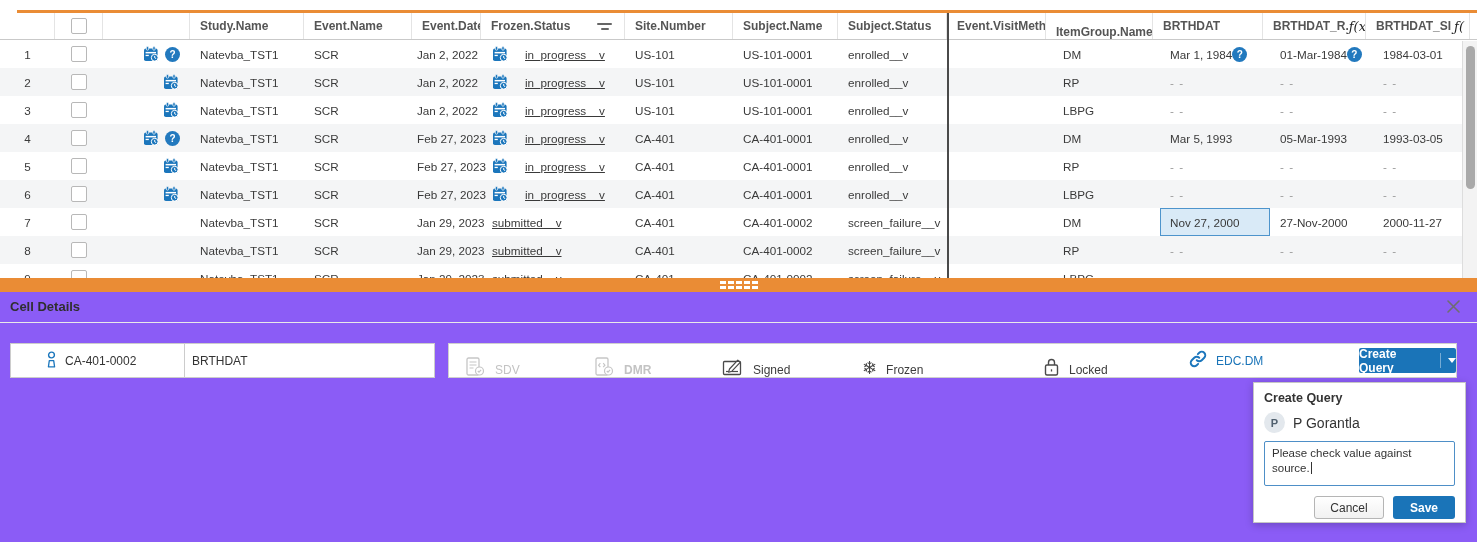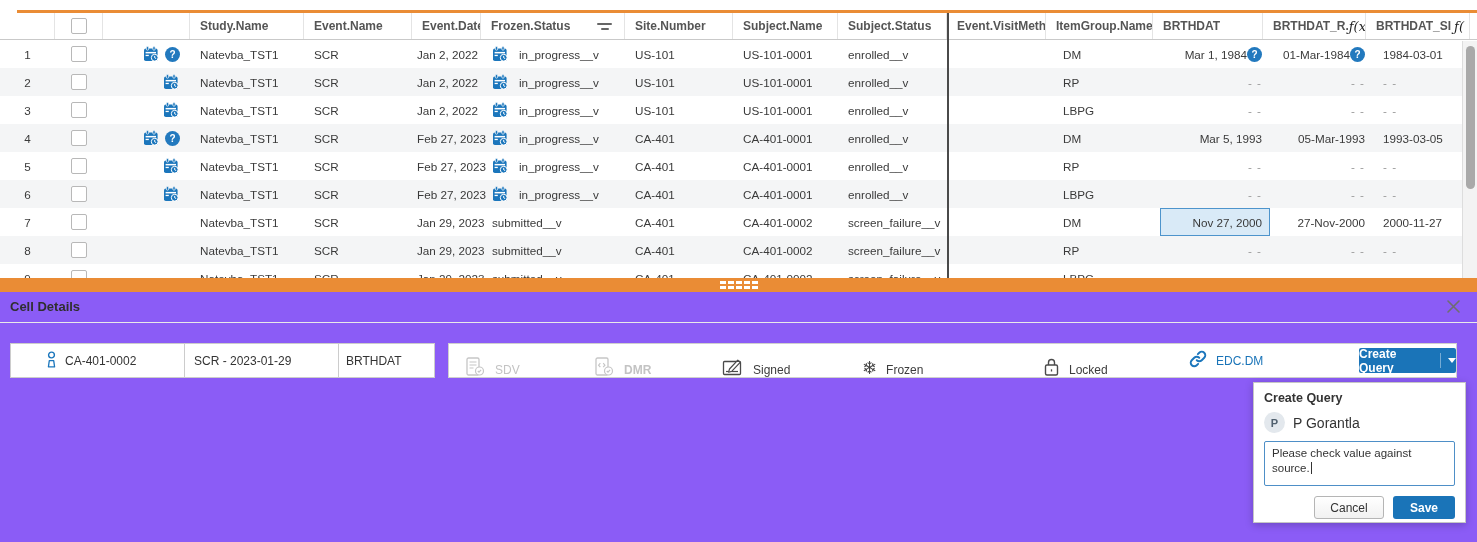--- a/index.html
+++ b/index.html
@@ -23,22 +23,22 @@
   .filter-icon i:nth-child(1){width:15px;}
   .filter-icon i:nth-child(2){width:8px;}
 
   .row{position:absolute;left:0;width:1477px;height:28px;display:flex;background:#fff;}
   .row.alt{background:#f4f5f6;}
   .cell{box-sizing:border-box;display:flex;align-items:center;padding-left:10px;font-size:11.7px;
         color:#3a3a3a;white-space:nowrap;overflow:hidden;flex:none;}
   .cell.center{justify-content:center;padding-left:0;}
   .cell.icons{justify-content:flex-end;padding-right:10px;gap:5px;}
   .cell.date{padding-left:5px;overflow:visible;}
-  .cell.status{padding-left:11px;gap:10px;}
-  .cell.qcell{justify-content:flex-end;padding-right:8px;}
+  .cell.status{padding-left:11px;gap:16px;text-decoration:underline;}
+  .cell.qcell{justify-content:flex-start;padding-right:8px;}
   .dim{color:#9b9b9b;letter-spacing:1px;}
   .sel{background:#D9EAF7;box-shadow:inset 0 0 0 1px #4D94CC;}
   .cb{width:14px;height:14px;border:1px solid #b8b8b8;border-radius:2px;background:#fff;display:inline-block;}
   .q-icon{width:15px;height:15px;min-width:15px;border-radius:50%;background:#2279BE;color:#fff;
           font-size:10px;font-weight:bold;display:inline-flex;align-items:center;justify-content:center;}
   .pin-divider{position:absolute;left:947px;top:13px;width:1.5px;height:265px;background:#4a4a4a;}
   .vtrack{position:absolute;right:0;top:41px;width:15px;height:237px;background:#f3f3f3;
           border-left:1px solid #ddd;box-sizing:border-box;}
   .vthumb{position:absolute;left:3px;top:5px;width:9px;height:143px;background:#a9a9a9;border-radius:5px;}
 
@@ -127,21 +127,21 @@
       </div>
       <div class="hcell" style="width: 105px;">
         <span>Subject.Name</span>
       </div>
       <div class="hcell" style="width: 109px;">
         <span>Subject.Status</span>
       </div>
       <div class="hcell" style="width: 99px;">
         <span>Event.VisitMetho</span>
       </div>
-      <div class="hcell" style="width: 107px;">
+      <div class="hcell" style="width: 107px; align-items: flex-end;">
         <span>ItemGroup.Name</span>
       </div>
       <div class="hcell" style="width: 110px;">
         <span>BRTHDAT</span>
       </div>
       <div class="hcell" style="width: 103px;">
         <span>BRTHDAT_R.</span>
         <span class="fx">ƒ(x)</span>
       </div>
       <div class="hcell" style="width: 104px;">
@@ -695,23 +695,20 @@
 
   <div class="chips-box">
     <div class="chip chip1">
       <span>
         <svg width="13" height="17" viewBox="0 0 13 17">
             <circle cx="6.5" cy="4" r="2.9" fill="none" stroke="#1B76BC" stroke-width="1.4"></circle>
             <path d="M3.4 15.8 L4.3 9.6 h4.4 l.9 6.2 z" fill="none" stroke="#1B76BC" stroke-width="1.3" stroke-linejoin="round"></path>
           </svg>
       </span>
       <span>CA-401-0002</span>
-    </div>
-    <div class="chip chip2">
-      <span>SCR - 2023-01-29</span>
     </div>
     <div class="chip chip3">
       <span>BRTHDAT</span>
     </div>
   </div>
 
   <div class="status-box" id="status-box">
     <div class="edc-link" style="color: rgb(26, 116, 184);">
       <span>
         <svg width="20" height="20" viewBox="0 0 24 24">

